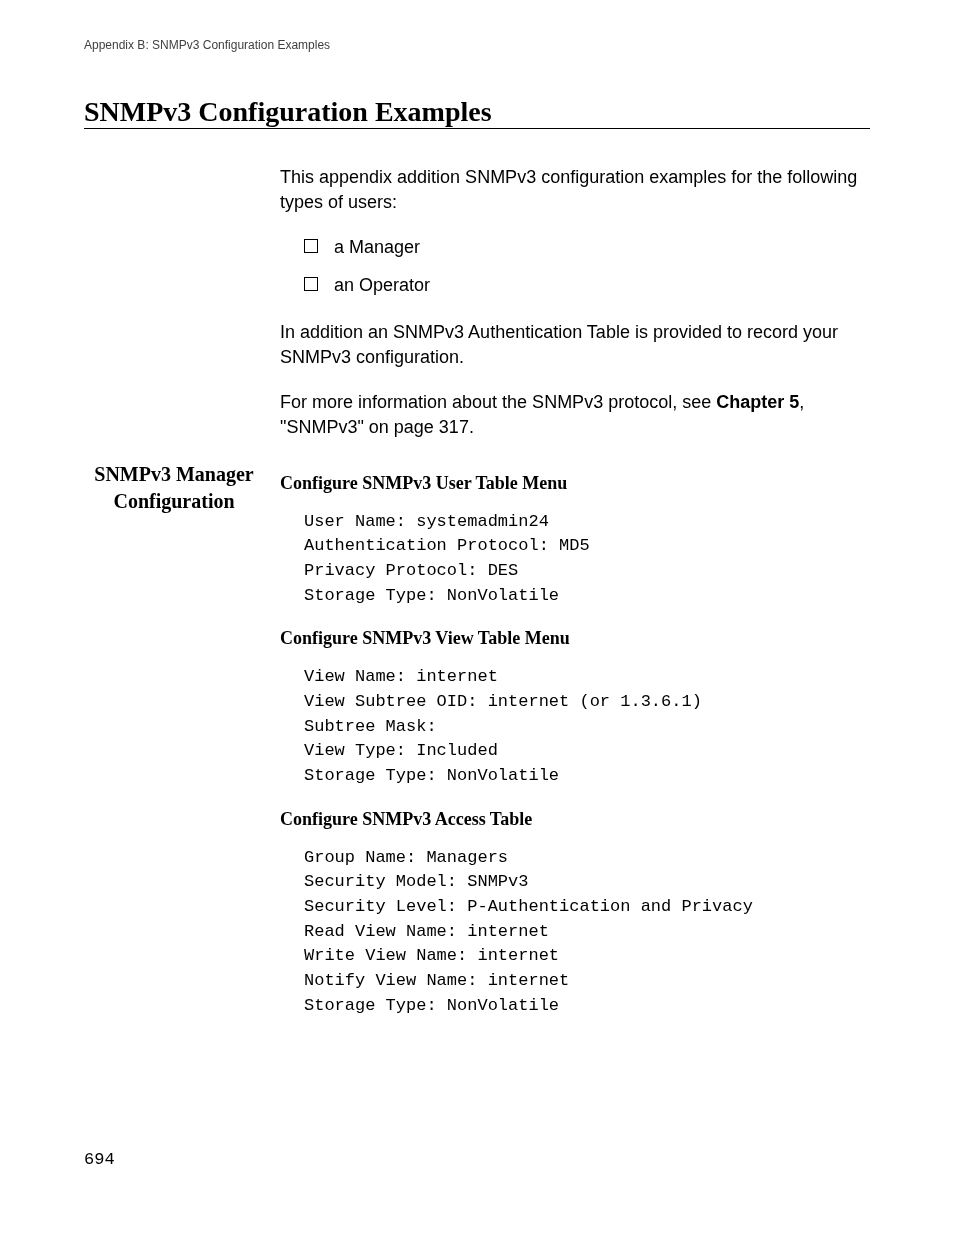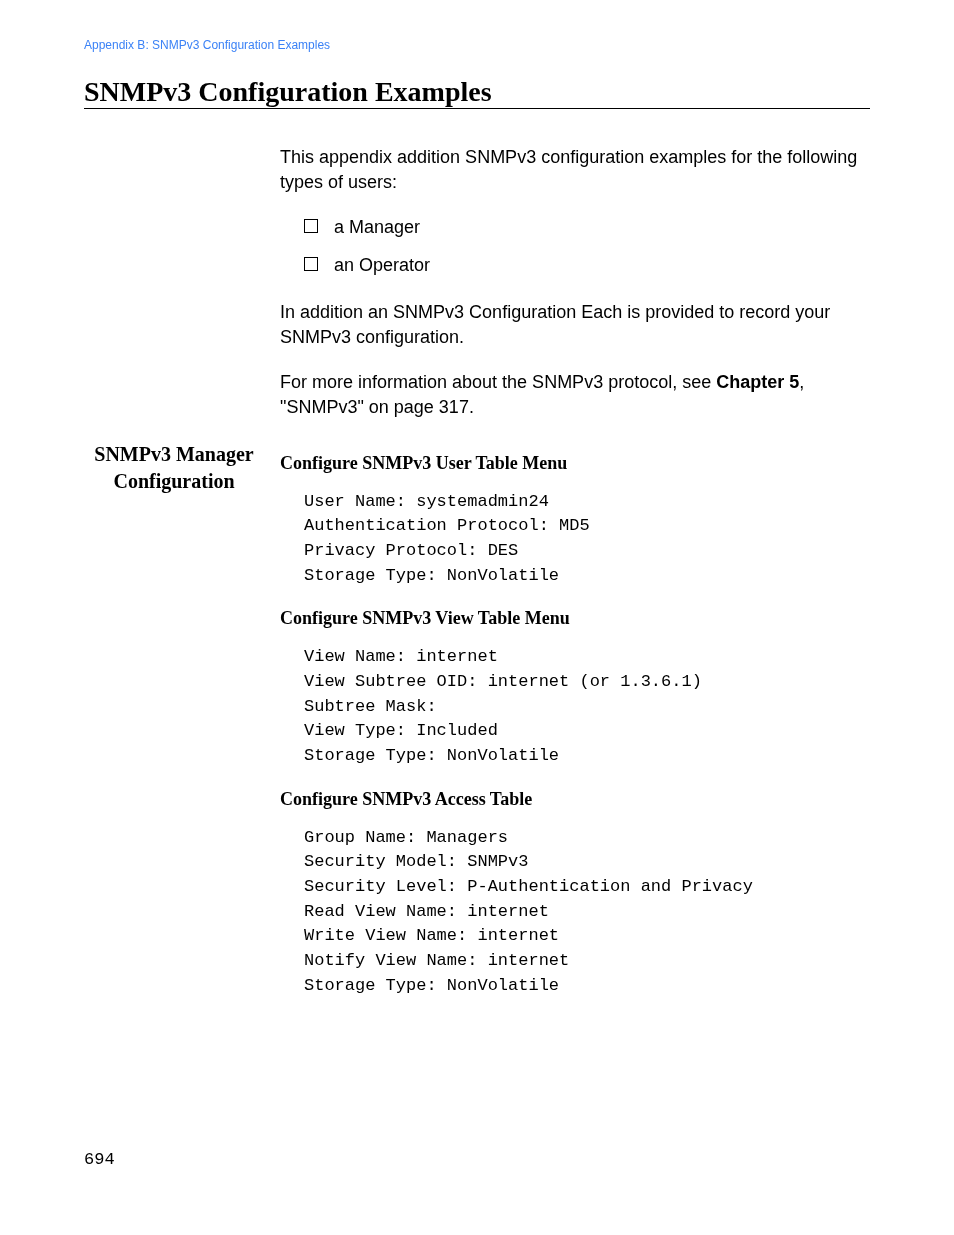--- a/index.html
+++ b/index.html
@@ -12,22 +12,22 @@
       background: #fff;
       color: #000;
       width: 954px;
       height: 1235px;
       position: relative;
       padding: 38px 84px 40px 84px;
     }
     .running-header {
       font-family: Arial, Helvetica, sans-serif;
       font-size: 12px;
-      color: #3b82f6;
-      margin-bottom: 24px;
+      color: #404040;
+      margin-bottom: 44px;
     }
     .main-heading {
       font-family: Georgia, 'Times New Roman', serif;
       font-weight: bold;
       font-size: 28px;
       border-bottom: 1px solid #000;
       margin-bottom: 36px;
     }
     .content-area {
       display: flex;
@@ -119,21 +119,21 @@
       <ul class="bullet-list">
         <li>
           <span class="bullet-box"></span>
           <span>a Manager</span>
         </li>
         <li>
           <span class="bullet-box"></span>
           <span>an Operator</span>
         </li>
       </ul>
-      <p class="body-para">In addition an SNMPv3 Configuration Each is provided to record your SNMPv3 configuration.</p>
+      <p class="body-para">In addition an SNMPv3 Authentication Table is provided to record your SNMPv3 configuration.</p>
       <p class="body-para">
         <span>For more information about the SNMPv3 protocol, see </span><span class="inline-bold">Chapter 5</span><span>, "SNMPv3" on page 317.</span>
       </p>
     </div>
   </div>
 
   <div class="row">
     <div class="left-col">
       <div class="sidebar-heading">SNMPv3 Manager Configuration</div>
     </div>

